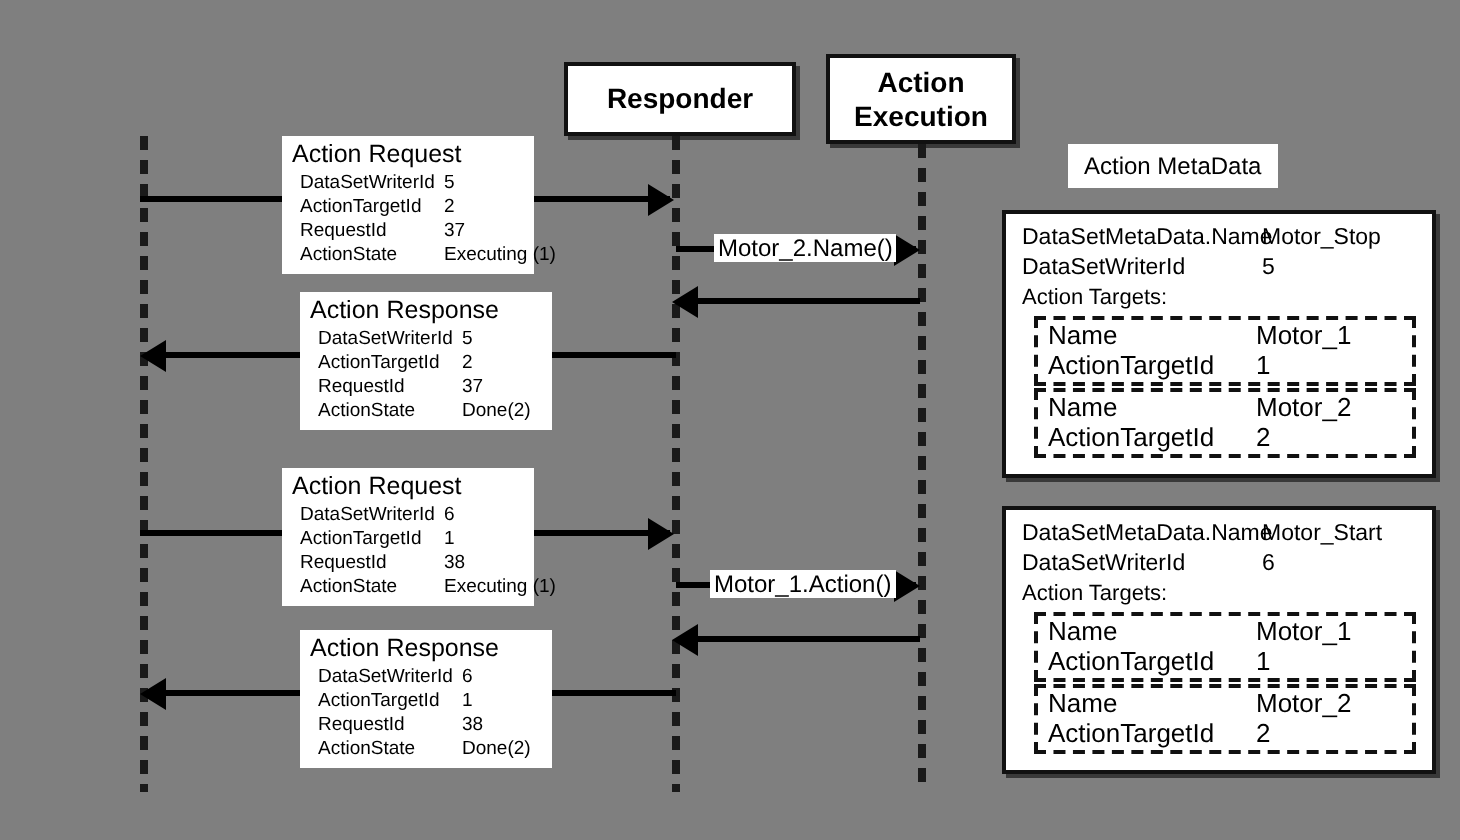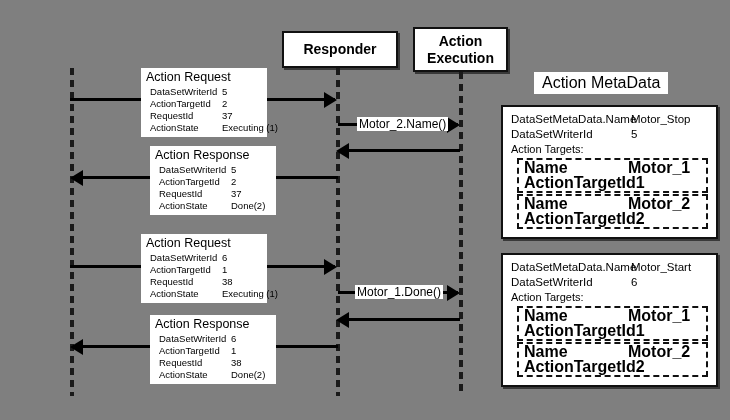--- a/index.html
+++ b/index.html
@@ -97,21 +97,21 @@
     line-height: 14px;
     color: #000000;
     padding: 0 2px;
     white-space: nowrap;
   }
 
   
   .panel-title {
     position: absolute;
     background: #ffffff;
-    font-size: 16px;
+    font-size: 12px;
     line-height: 22px;
     color: #000000;
     text-align: center;
     padding: 0 8px;
     white-space: nowrap;
   }
   .meta-box {
     position: absolute;
     background: #ffffff;
     border: 2px solid #111111;
@@ -135,25 +135,24 @@
     white-space: nowrap;
   }
   .target-box {
     border: 2px dashed #111111;
     box-sizing: border-box;
     margin: 1px 0 0 6px;
     padding: 0px 6px 1px 5px;
   }
   .target-row {
     display: flex;
-    font-size: 16px;
+    font-size: 13px;
     line-height: 15px;
     color: #000000;
     white-space: nowrap;
-    font-weight: bold;
   }
   .target-key { flex: 1 1 auto; }
   .target-val { width: 72px; flex: 0 0 72px; }
 </style>
 </head>
 <body>
 
 <div id="canvas">
 
 
@@ -241,21 +240,21 @@
       <span class="note-val">38</span>
     </div>
     <div class="note-row">
       <span class="note-key">ActionState</span>
       <span class="note-val">Executing (1)</span>
     </div>
   </div>
 
   <div class="msg" style="left:338px; top:291px; width:120px;"></div>
   <div class="arrowhead right" style="left:447px; top:285px;"></div>
-  <div class="call-label" style="left:355px; top:285px;">Motor_1.Done()</div>
+  <div class="call-label" style="left:355px; top:285px;">Motor_1.Action()</div>
 
   <div class="msg" style="left:340px; top:318px; width:120px;"></div>
   <div class="arrowhead left" style="left:336px; top:312px;"></div>
 
   <div class="msg" style="left:82px; top:345px; width:256px;"></div>
   <div class="arrowhead left" style="left:70px; top:339px;"></div>
 
   <div class="note" style="left:150px; top:315px; width:126px;">
     <div class="note-title">Action Response</div>
     <div class="note-row">

